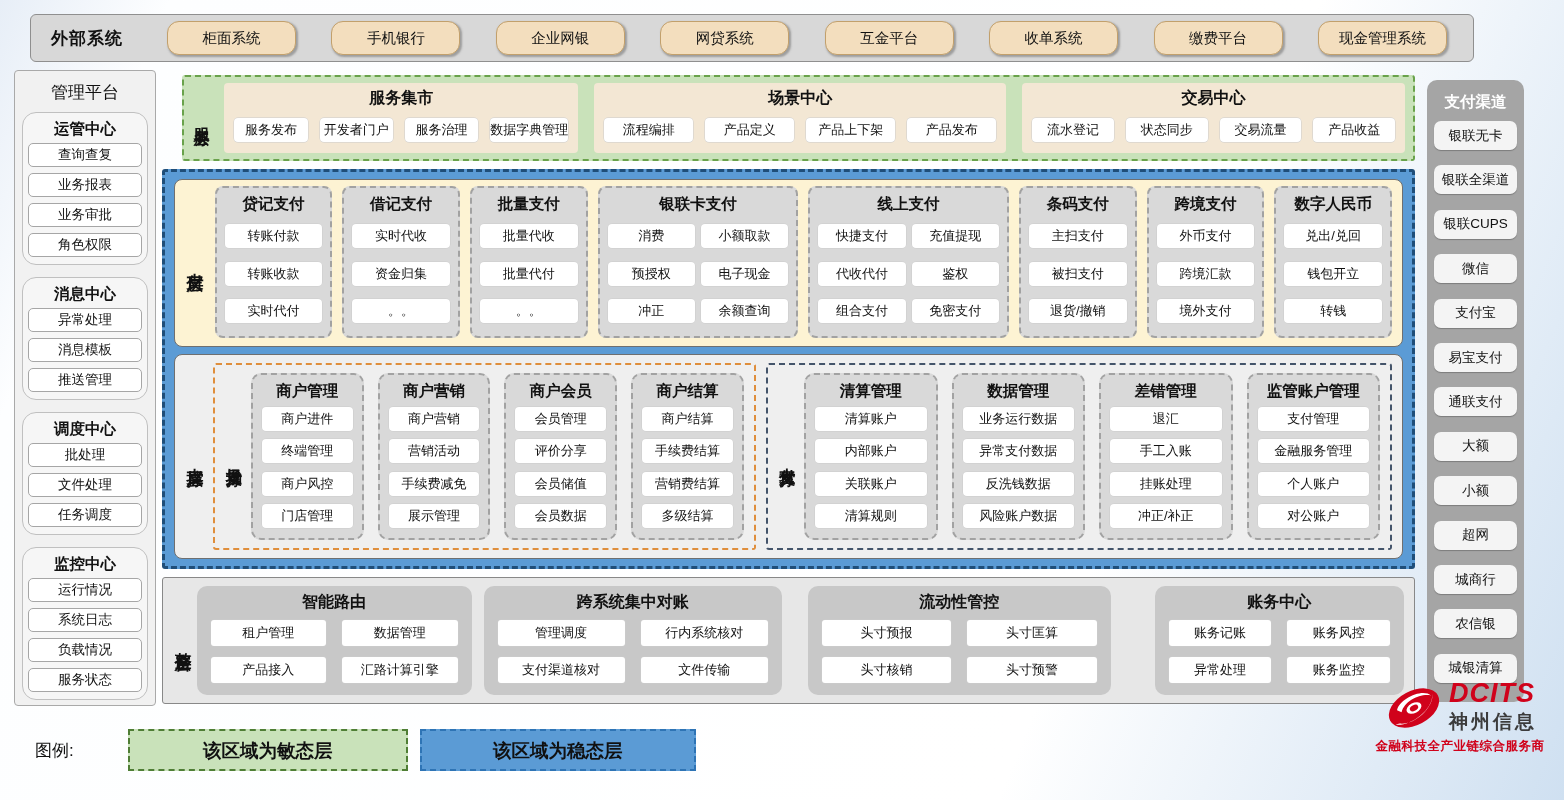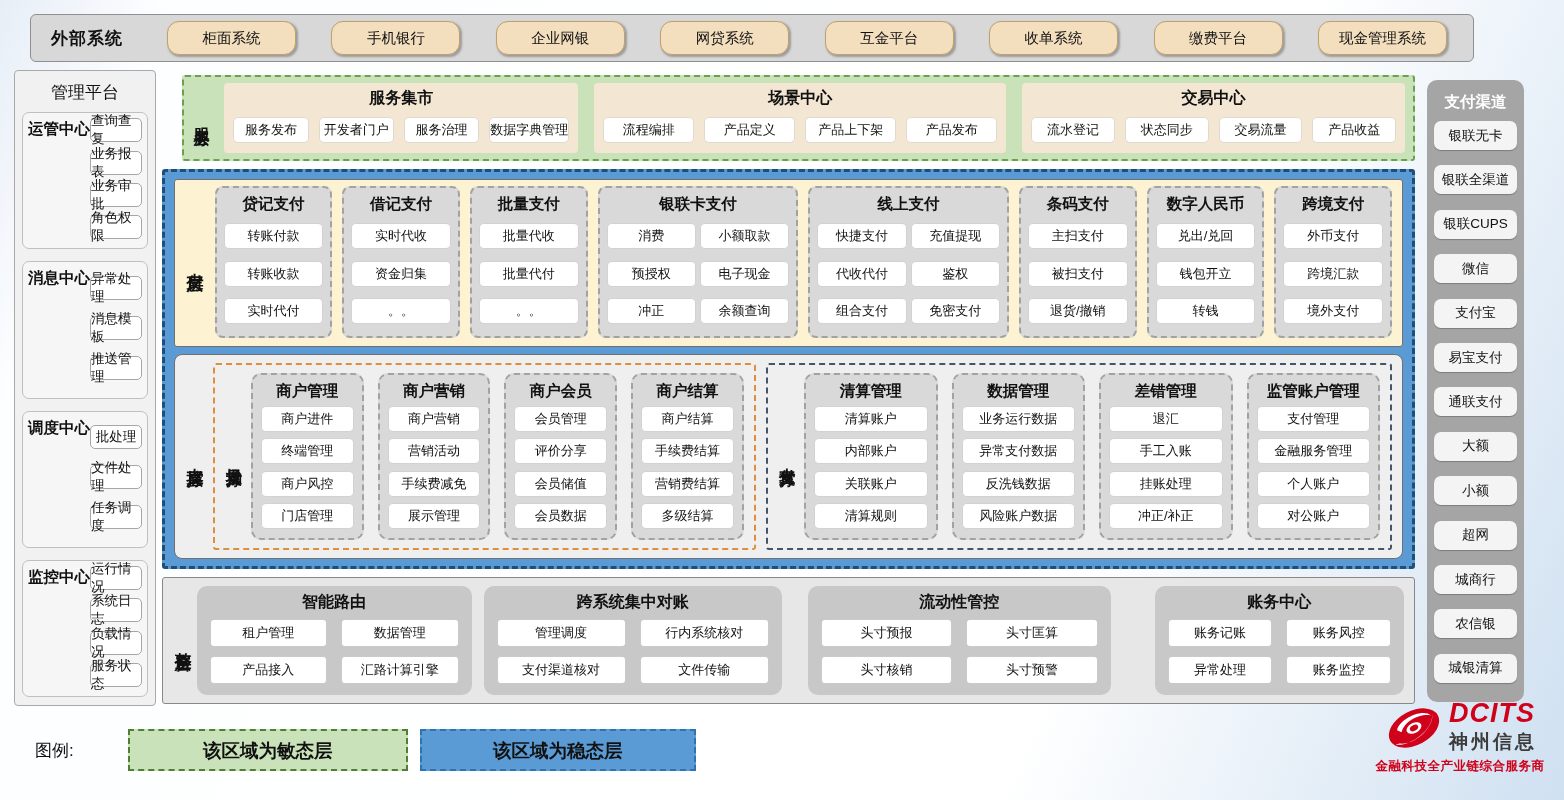--- a/index.html
+++ b/index.html
@@ -19,22 +19,22 @@
   .ext-chip { width:127px; height:32px; background:#f3debe; border:1px solid #c2a06c; border-radius:12px;
     display:flex; align-items:center; justify-content:center; font-size:14.5px;
     box-shadow:1.5px 1.5px 2px rgba(110,110,110,.55); }
 
   
   .left-panel { position:absolute; left:14px; top:70px; width:142px; height:636px;
     background:#f1f1f1; border:1px solid #a9a9a9; border-radius:4px;
     box-sizing:border-box; padding:5px 7px 8px; display:flex; flex-direction:column; }
   .panel-title { text-align:center; font-weight:normal; font-size:17px; padding:5px 0 8px; }
   .mgmt-groups { flex:1; display:flex; flex-direction:column; gap:12px; }
-  .mgmt-group { background:#f6f6f6; border:1px solid #c0c0c0; border-radius:7px;
-    padding:3px 5px 7px; flex:1; display:flex; flex-direction:row;justify-content:space-between; }
+  .mgmt-group { background:#f6f6f6; border:1px solid #c0c0c0; border-radius:14px;
+    padding:3px 5px 7px; flex:1; display:flex; flex-direction:column;justify-content:space-between; }
   .mgmt-group-title { text-align:center; font-weight:bold; font-size:15.5px; padding:3px 0 3px; }
   .mgmt-items { display:flex; flex-direction:column; flex:1; justify-content:space-evenly; gap:6px; }
   .mgmt-chip { background:#fff; border:1px solid #a6a6a6; border-radius:5px; height:22px;
     display:flex; align-items:center; justify-content:center; font-size:13.5px; }
 
   
   .main-col { position:absolute; left:162px; top:75px; width:1253px; }
   .vlabel { writing-mode:vertical-rl; text-orientation:upright; font-weight:bold;
     font-size:17px; line-height:1.15; letter-spacing:2px; text-align:center; flex:none; align-self:center; }
 
@@ -52,21 +52,21 @@
   .service-chips .chip { flex:1; max-width:122px; }
   .chip { background:#fff; border-radius:4px; height:24px; box-sizing:border-box;
     display:flex; align-items:center; justify-content:center; font-size:13px; white-space:nowrap;
     box-shadow:0 0 0 0.5px #cccccc; }
 
   
   .stable-wrap { margin-top:8px; height:400px; background:#5b9bd5; border:3px dashed #1f4e79; border-radius:3px;
     box-sizing:border-box; padding:7px 9px; display:flex; flex-direction:column; gap:7px; }
 
   
-  .payment-box { height:168px; background:#fdf3d3; border:1px solid #6f6f6f; border-radius:3px;
+  .payment-box { height:168px; background:#fdf3d3; border:1px solid #6f6f6f; border-radius:8px;
     box-sizing:border-box; display:flex; gap:10px; padding:6px 10px 8px 10px; }
   .pay-cols { flex:1; display:flex; gap:10px; }
   .pay-col { background:#d9d9d9; border:2px dashed #a2a2a2; border-radius:8px;
     box-sizing:border-box; padding:3px 8px 7px; display:flex; flex-direction:column; }
   .pay-col[data-cols="1"] { flex:1; }
   .pay-col[data-cols="2"] { flex:1.85; }
   .col-title { text-align:center; font-weight:bold; font-size:15.5px; padding:3px 0 3px; white-space:nowrap; }
   .pay-col .chips { flex:1; display:flex; flex-wrap:wrap; gap:8px 6px; align-content:space-evenly; }
   .pay-col[data-cols="1"] .chips .chip { width:100%; }
   .pay-col[data-cols="2"] .chips .chip { width:calc(50% - 3px); }
@@ -110,21 +110,21 @@
 
   
   .legend-row { position:absolute; left:35px; top:729px; display:flex; align-items:center; }
   .legend-label { font-size:17px; }
   .legend-agile { margin-left:54px; width:280px; height:42px; background:#c9e2ba; border:2px dashed #4f7e35;
     display:flex; align-items:center; justify-content:center; font-weight:bold; font-size:18.5px; box-sizing:border-box; }
   .legend-stable { margin-left:12px; width:276px; height:42px; background:#5b9bd5; border:2px dashed #2e74b5;
     display:flex; align-items:center; justify-content:center; font-weight:bold; font-size:18.5px; box-sizing:border-box; }
 
   
-  .logo-block { position:absolute; right:6px; top:700px; width:196px;
+  .logo-block { position:absolute; right:6px; top:680px; width:196px;
     display:flex; flex-direction:column; align-items:center; }
   .logo-top { display:flex; align-items:center; gap:4px; }
   .logo-names { display:flex; flex-direction:column; align-items:flex-start; }
   .logo-brand { color:#d0021b; font-weight:bold; font-style:italic; font-size:27px; line-height:1; letter-spacing:1px; }
   .logo-company { color:#3c3c3c; font-weight:bold; font-size:19px; letter-spacing:3px; margin-top:2px; }
   .logo-tagline { color:#d0021b; font-weight:bold; font-size:12.5px; margin-top:3px; white-space:nowrap; letter-spacing:0.5px; }
 </style>
 </head>
 <body>
 
@@ -345,40 +345,40 @@
 
                   <div class="chip">主扫支付</div>
 
                   <div class="chip">被扫支付</div>
 
                   <div class="chip">退货/撤销</div>
                 </div>
             </div>
 
             <div class="pay-col" data-cols="1">
+              <div class="col-title">跨境支付</div>
+              <div class="chips">
+
+                  <div class="chip">外币支付</div>
+
+                  <div class="chip">跨境汇款</div>
+
+                  <div class="chip">境外支付</div>
+                </div>
+            </div>
+
+            <div class="pay-col" data-cols="1">
               <div class="col-title">数字人民币</div>
               <div class="chips">
 
                   <div class="chip">兑出/兑回</div>
 
                   <div class="chip">钱包开立</div>
 
                   <div class="chip">转钱</div>
-                </div>
-            </div>
-
-            <div class="pay-col" data-cols="1">
-              <div class="col-title">跨境支付</div>
-              <div class="chips">
-
-                  <div class="chip">外币支付</div>
-
-                  <div class="chip">跨境汇款</div>
-
-                  <div class="chip">境外支付</div>
                 </div>
             </div>
           </div>
       </div>
 
       <div class="support-box">
         <div class="vlabel">支撑层</div>
         <div class="support-groups">
 
             <div class="support-group" data-accent="orange">

